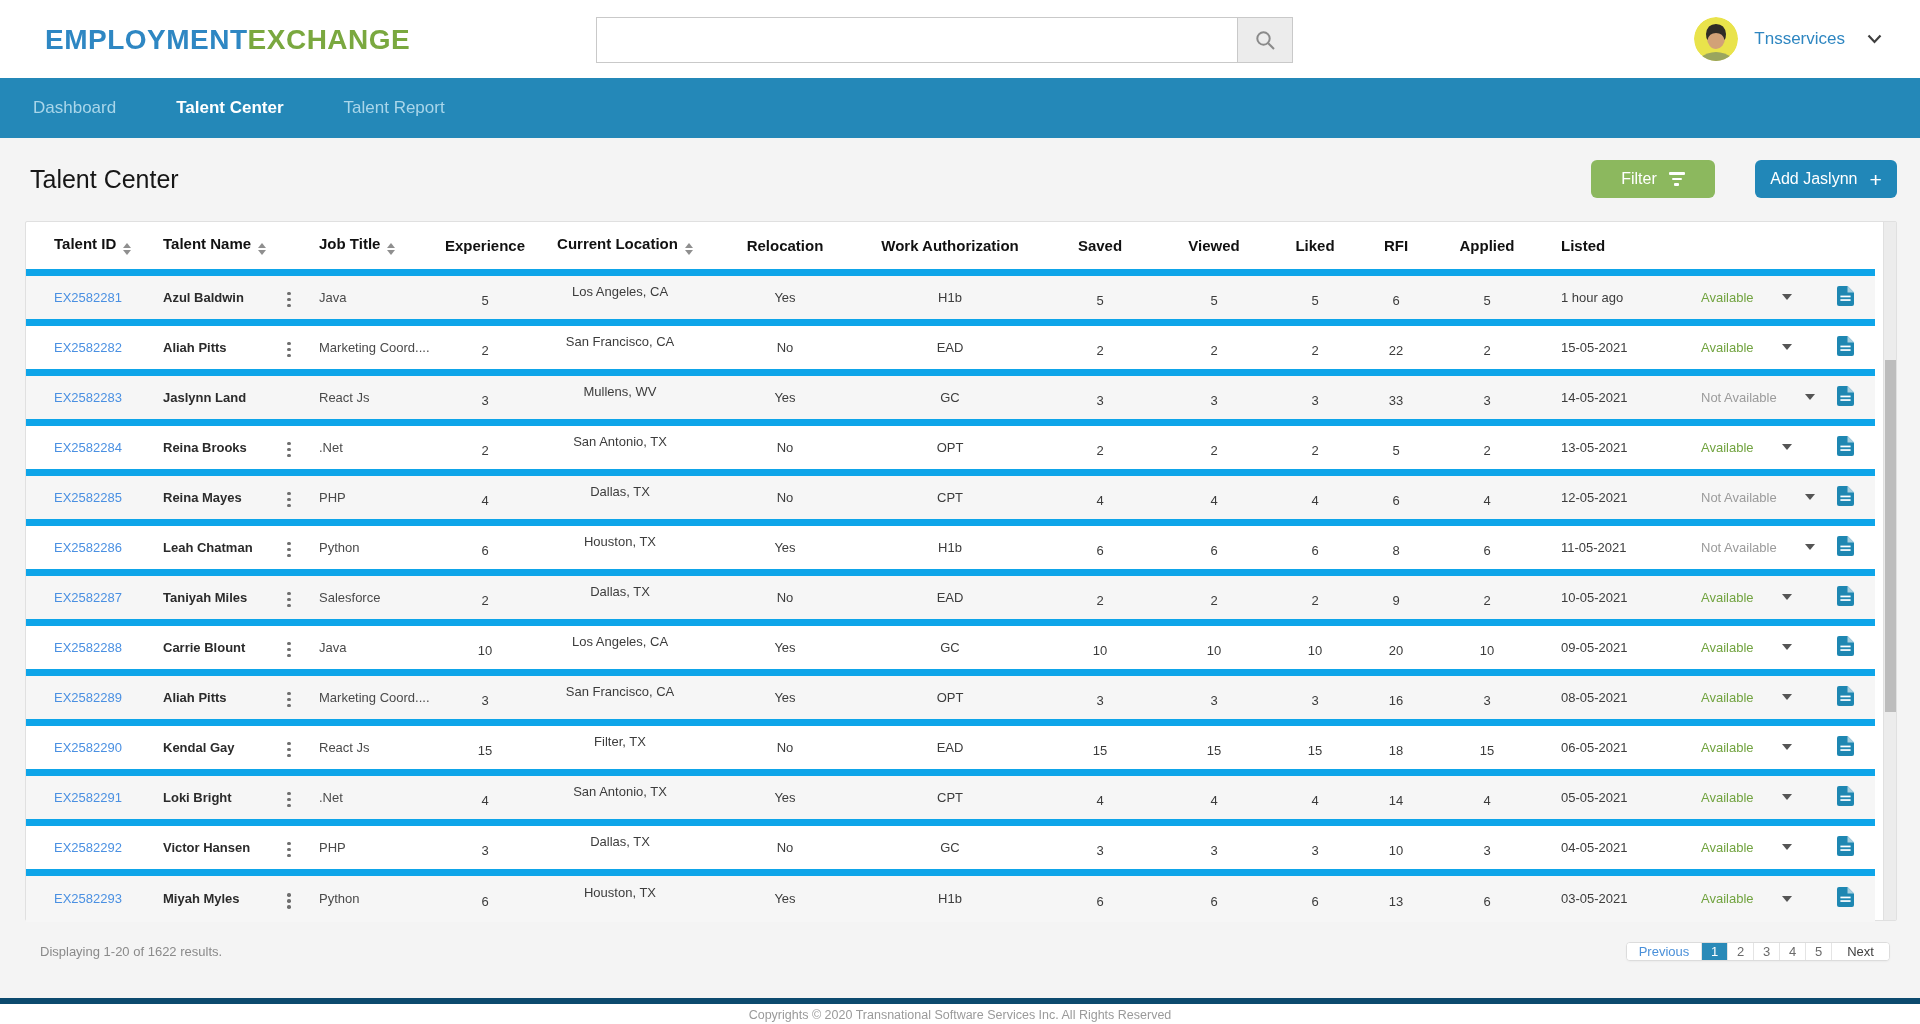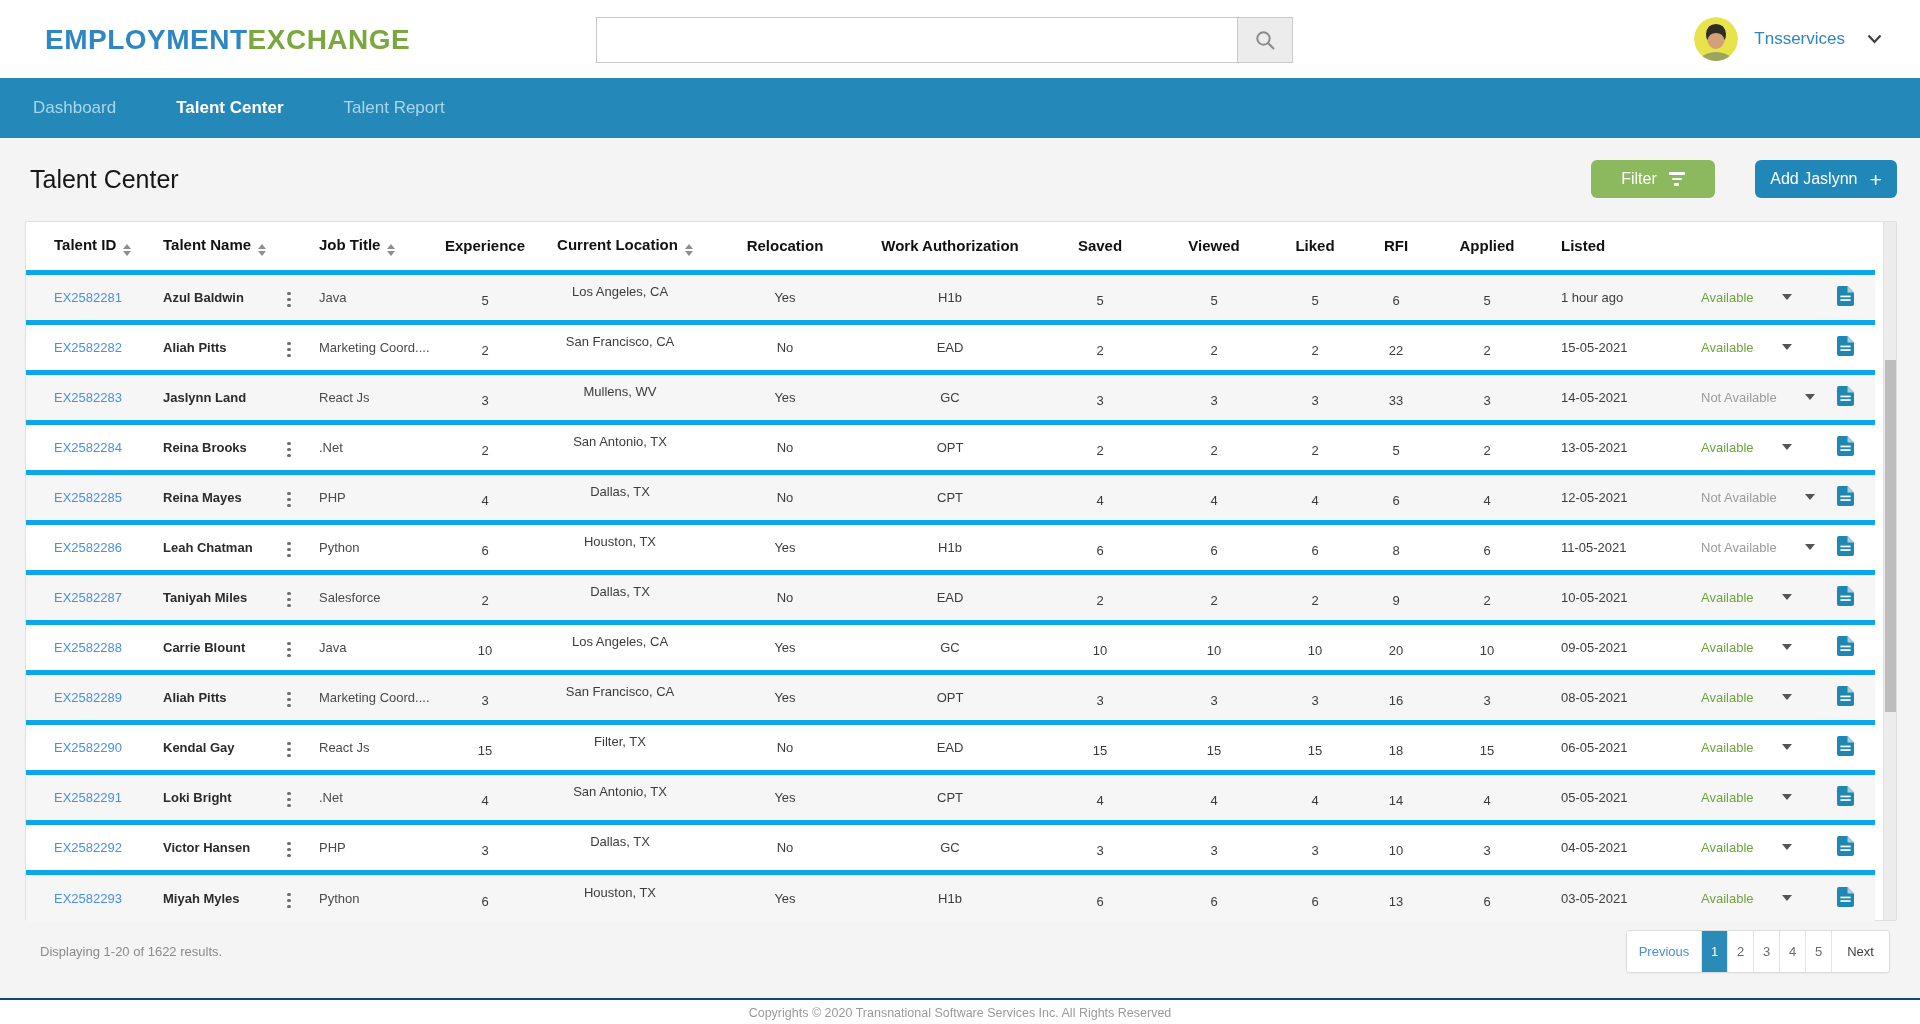--- a/index.html
+++ b/index.html
@@ -47,21 +47,21 @@
   .plus { font-size:21px; font-weight:400; line-height:1; }
 
   
   .card { position:relative; margin:19px 23px 0 25px; width:1872px; height:700px;
     background:#fff; border:1px solid #e0e0e0; border-radius:2px; }
   table { border-collapse:collapse; table-layout:fixed; width:1849px; }
   thead th { height:50px; font-size:15px; font-weight:700; color:#111;
     text-align:center; white-space:nowrap; }
   tbody td { height:50px; font-size:13px; color:#3c3c3c; text-align:center;
     white-space:nowrap; overflow:hidden; }
-  tbody tr { border-top:5px solid #0ea5e9; }
+  tbody tr { border-top:7px solid #0ea5e9; }
   thead tr { border-bottom:1px solid #d9d9d9; }
   tbody tr:nth-child(odd) { background:#f6f6f6; }
   th.al, td.al { text-align:left; }
   th.c-id, td.c-id { padding-left:28px; }
   td.c-name { font-weight:700; color:#2b2b2b; padding-left:12px; }
   th.c-name { padding-left:12px; }
   td.c-job, th.c-job { padding-left:14px; color:#4a4a4a; }
   th.c-job { color:#111; }
   td.c-loc { text-align:center; padding-right:10px; }
   td.c-loc span { display:inline-block; transform:translateY(-6px); }
@@ -88,31 +88,31 @@
   
   .sb-track { position:absolute; top:0; right:0; width:13px; height:698px;
     background:#ececec; border-left:1px solid #e0e0e0; }
   .sb-thumb { position:absolute; top:138px; left:1px; width:11px; height:352px;
     background:#bdbdbd; cursor:pointer; }
 
   
   .bottom-row { display:flex; align-items:center; margin:13px 30px 0 40px; height:34px; }
   .results-summary { font-size:13px; color:#8a8a8a; }
   .pager { margin-left:auto; display:flex; background:#fff; border:1px solid #dcdcdc;
-    border-radius:4px; overflow:hidden; height:43px; box-shadow:0 1px 2px rgba(0,0,0,0.04); }
+    border-radius:4px; overflow:hidden; height:19px; box-shadow:0 1px 2px rgba(0,0,0,0.04); }
   .pg { display:flex; align-items:center; justify-content:center; font-size:13px;
     cursor:pointer; border-left:1px solid #e4e4e4; background:#fff; color:#6a6a6a; }
   .pg:first-child { border-left:none; }
   .pg-prev { width:74px; color:#4a90d9; }
   .pg-num { width:26px; }
   .pg-num.active { background:#2a8ab8; color:#fff; }
   .pg-next { width:58px; color:#3f3f3f; }
 
   
-  .footer-bar { height:27px; background:#fff; border-top:2px solid #0c4a6e;
+  .footer-bar { height:27px; background:#fff; border-top:6px solid #0c4a6e;
     display:flex; align-items:center; justify-content:center; }
   .copyright { font-size:12.5px; color:#9a9a9a; }
   .dark-strip { height:6px; background:#2e2e2e; }
 </style>
 </head>
 <body>
 
 <header class="topbar">
   <div class="logo"><span class="lb">EMPLOYMENT</span><span class="lg">EXCHANGE</span></div>
 

